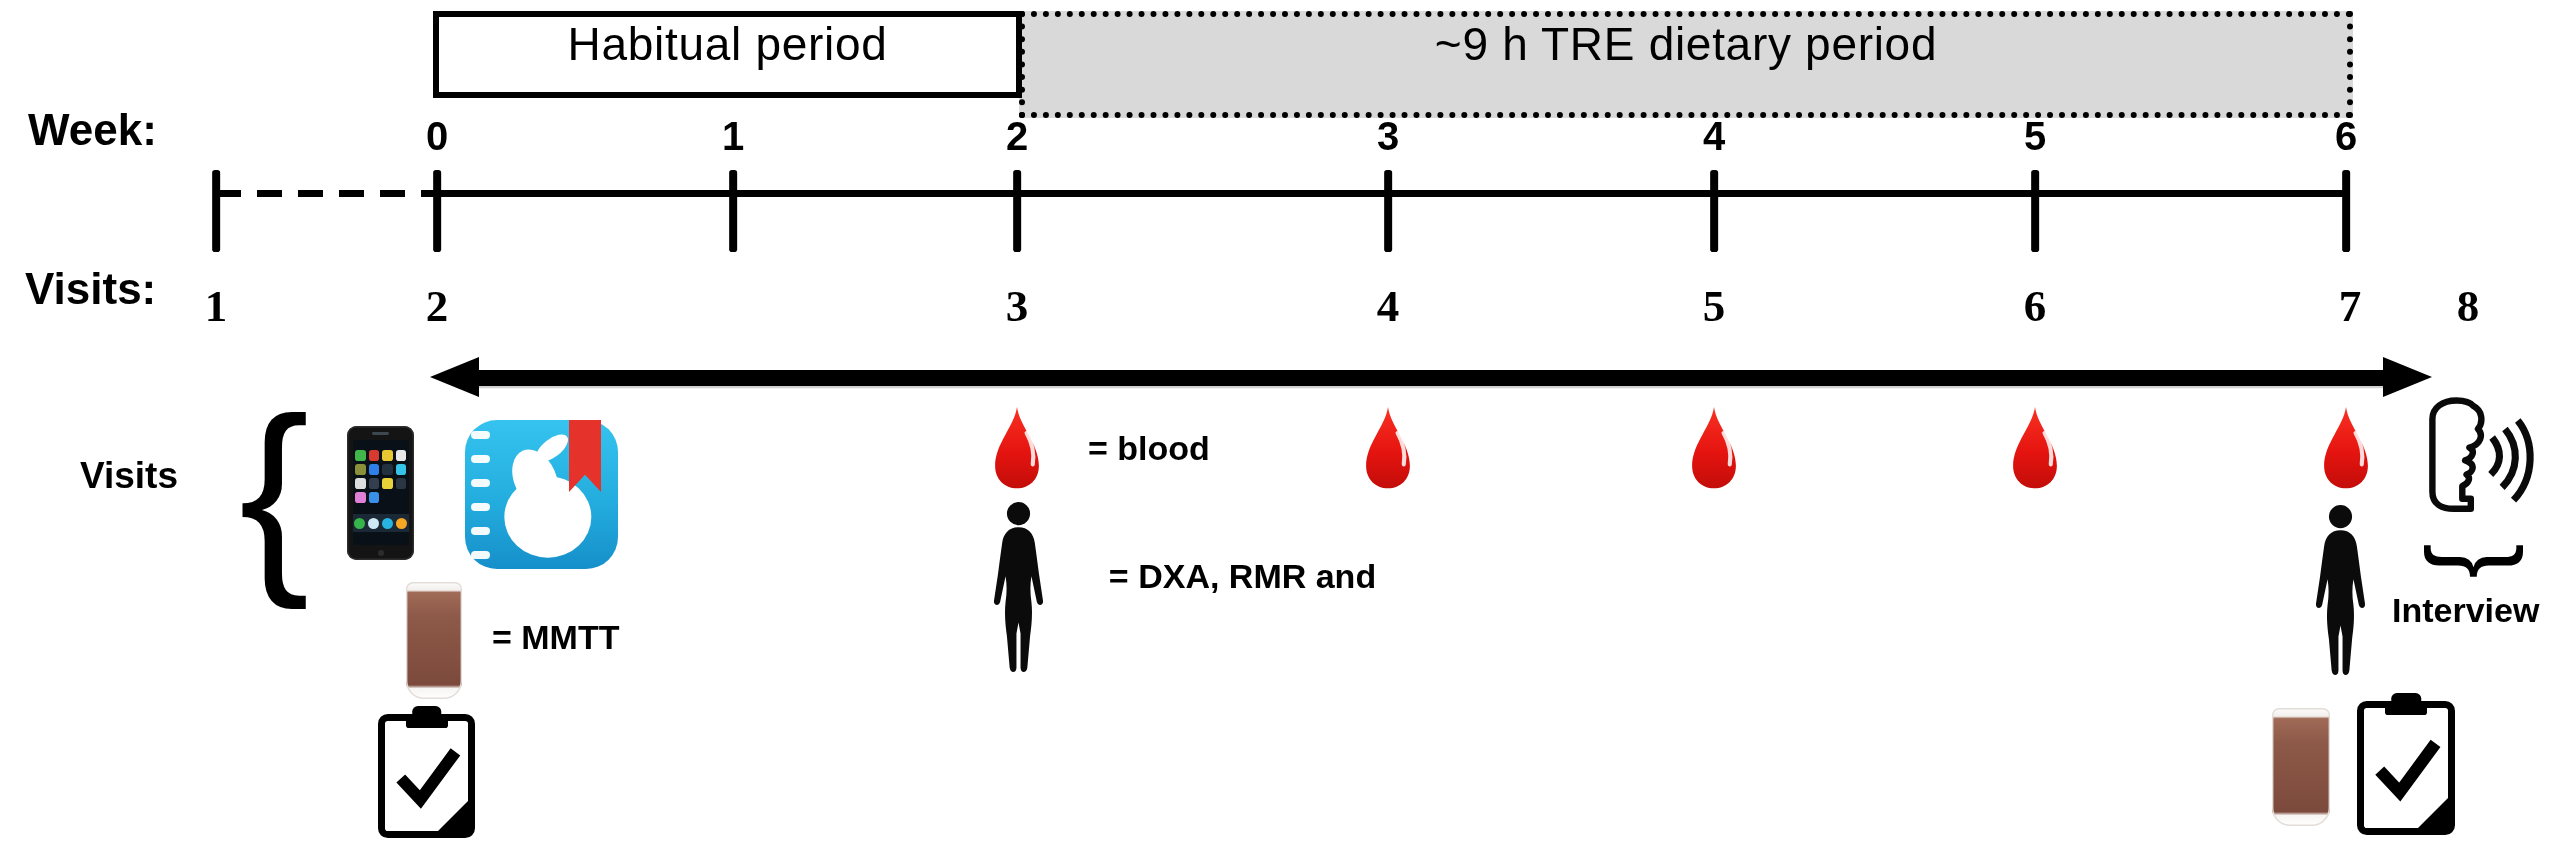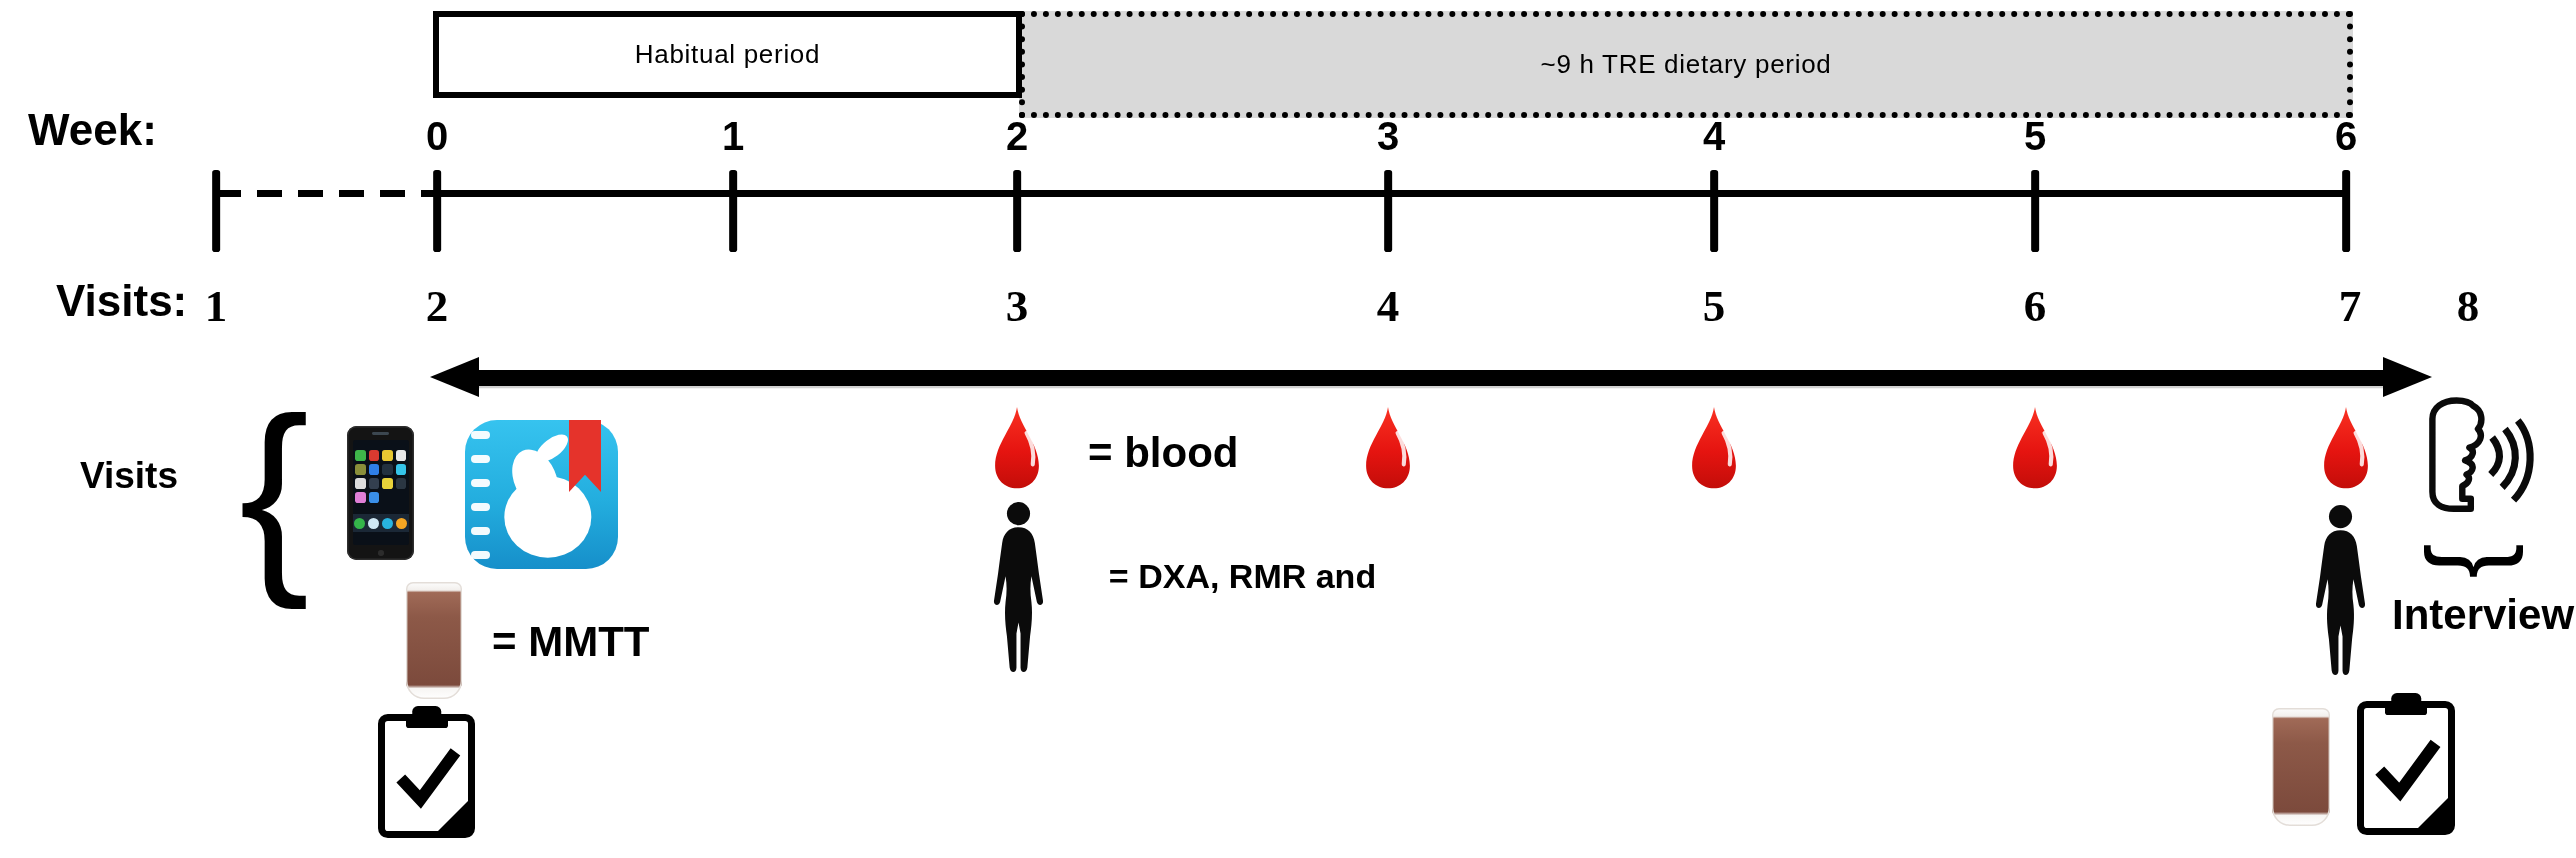--- a/index.html
+++ b/index.html
@@ -2,41 +2,41 @@
 <html style="font-size:11.2px"><head>
 <meta charset="utf-8">
 <style>
   html,body{margin:0;padding:0;background:#fff;}
   .canvas{
     position:relative;width:2576px;height:859px;background:#fff;overflow:hidden;
     font-family:"Liberation Sans",sans-serif;color:#000;
   }
   .abs{position:absolute;}
   
-  .period-box{box-sizing:border-box;display:flex;align-items:center;justify-content:center;
-    font-size:26px;font-weight:400;letter-spacing:0.7px;}
+  .period-box{box-sizing:border-box;display:flex;justify-content:center;
+    font-size:46px;font-weight:400;letter-spacing:0.7px;}
   .habitual{left:433px;top:11.2px;width:589px;height:87px;background:#fff;border:6.3px solid #000;z-index:2;}
   .tre{left:1019px;top:11.2px;width:1334px;height:107px;background:#d9d9d9;border:6.3px dotted #000;z-index:1;}
   
   .row-label{font-weight:700;font-size:44px;}
   .week-num{transform:translateX(-50%);font-size:40px;font-weight:600;}
   .visit-num{transform:translateX(-50%);font-size:45px;font-weight:700;font-family:"Liberation Serif",serif;}
   .tl-solid{left:437px;top:190px;width:1908px;height:7px;background:#000;}
   .tl-dashed{left:216px;top:190px;width:221px;height:7px;
     background:repeating-linear-gradient(90deg,#000 0 25px,transparent 25px 41px);}
   .tick{width:7.7px;height:82px;top:170px;background:#000;transform:translateX(-50%);border-radius:2.8px;}
   
   .arrow-bar{left:469px;top:370px;width:1921px;height:16px;background:#000;box-shadow:0 2.8px 1.4px rgba(0,0,0,0.18);}
   .arrow-head{width:0;height:0;border-top:20.4px solid transparent;border-bottom:20.4px solid transparent;top:357px;}
   .arrow-head.left{left:430px;border-right:49px solid #000;}
   .arrow-head.right{left:2383px;border-left:49px solid #000;}
   
   .drop{width:52px;height:86px;transform:translateX(-50%);top:405px;}
   
-  .legend-text{font-size:42px;font-weight:700;white-space:nowrap;}
+  .legend-text{font-size:34px;font-weight:700;white-space:nowrap;}
   .dxa-block{left:1088px;top:547px;width:309px;text-align:center;font-size:34px;font-weight:700;line-height:58px;}
   .dietary{left:25px;top:453px;width:208px;text-align:center;font-size:37px;font-weight:700;line-height:45px;}
   .brace-left{left:239px;top:406px;width:84px;height:176px;font-size:211px;line-height:172px;font-weight:400;
     font-family:"Liberation Sans",sans-serif;}
   .underbrace{left:2433px;top:510px;width:98px;height:102px;display:flex;align-items:center;justify-content:center;
     font-size:105px;font-weight:400;transform:rotate(90deg);font-family:"Liberation Sans",sans-serif;}
   
   .phone{left:347px;top:426px;width:67px;height:134px;background:#141414;border-radius:9.8px;
     box-shadow:0 0 0 1.4px #2e2e2e inset;}
   .phone .speaker{position:absolute;left:25px;top:6.3px;width:17px;height:2.8px;background:#3c4750;border-radius:1.4px;}
@@ -104,21 +104,21 @@
   <div class="abs tl-solid"></div>
   <div class="abs tick" style="left:216px;"></div>
   <div class="abs tick" style="left:437px;"></div>
   <div class="abs tick" style="left:733px;"></div>
   <div class="abs tick" style="left:1017px;"></div>
   <div class="abs tick" style="left:1388px;"></div>
   <div class="abs tick" style="left:1714px;"></div>
   <div class="abs tick" style="left:2035px;"></div>
   <div class="abs tick" style="left:2346px;"></div>
 
-  <div class="abs row-label" style="left:25px;top:276px;margin-left:31px;">Visits:</div>
+  <div class="abs row-label" style="left:25px;top:264px;">Visits:</div>
   <span class="abs visit-num" style="left:216px;top:280px;">1</span>
   <span class="abs visit-num" style="left:437px;top:280px;">2</span>
   <span class="abs visit-num" style="left:1017px;top:280px;">3</span>
   <span class="abs visit-num" style="left:1388px;top:280px;">4</span>
   <span class="abs visit-num" style="left:1714px;top:280px;">5</span>
   <span class="abs visit-num" style="left:2035px;top:280px;">6</span>
   <span class="abs visit-num" style="left:2350px;top:280px;">7</span>
   <span class="abs visit-num" style="left:2468px;top:280px;">8</span>
 
   <div class="abs arrow-bar"></div>

